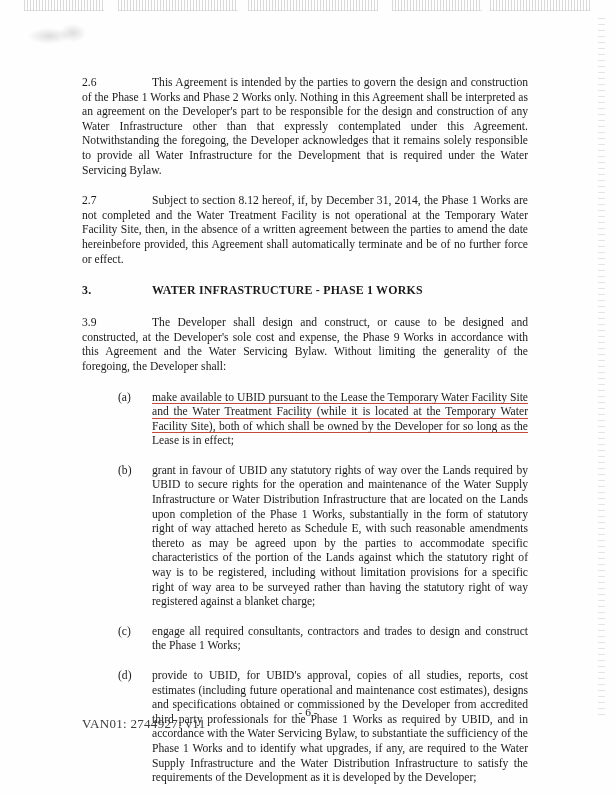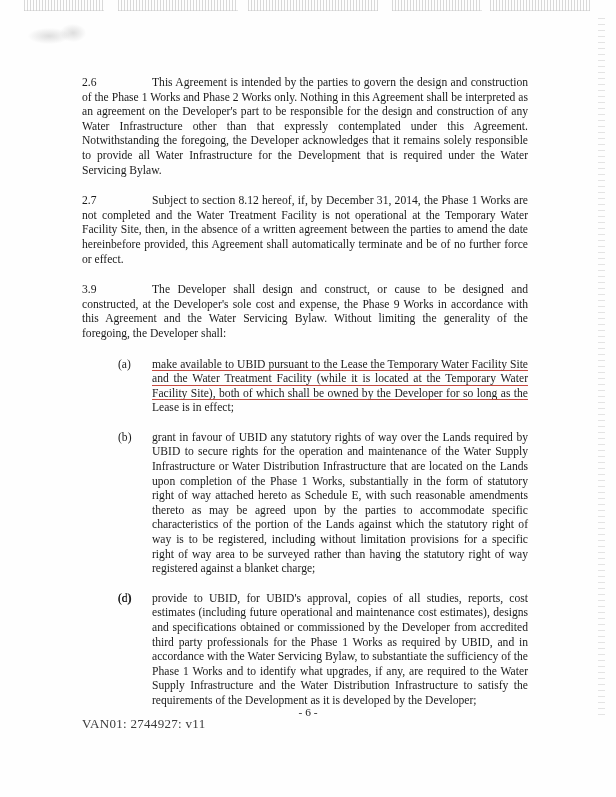--- a/index.html
+++ b/index.html
@@ -165,20 +165,23 @@
   <div class="body">
 
     <p class="para">
       <span class="num">2.6</span><span>This Agreement is intended by the parties to govern the design and construction of the Phase 1 Works and Phase 2 Works only. Nothing in this Agreement shall be interpreted as an agreement on the Developer's part to be responsible for the design and construction of any Water Infrastructure other than that expressly contemplated under this Agreement. Notwithstanding the foregoing, the Developer acknowledges that it remains solely responsible to provide all Water Infrastructure for the Development that is required under the Water Servicing Bylaw.</span>
     </p>
 
     <p class="para">
       <span class="num">2.7</span><span>Subject to section 8.12 hereof, if, by December 31, 2014, the Phase 1 Works are not completed and the Water Treatment Facility is not operational at the Temporary Water Facility Site, then, in the absence of a written agreement between the parties to amend the date hereinbefore provided, this Agreement shall automatically terminate and be of no further force or effect.</span>
     </p>
 
+    <p class="heading">
+      <span class="num">3.</span><span>WATER INFRASTRUCTURE - PHASE 1 WORKS</span>
+    </p>
 
     <p class="para">
       <span class="num">3.9</span><span>The Developer shall design and construct, or cause to be designed and constructed, at the Developer's sole cost and expense, the Phase 9 Works in accordance with this Agreement and the Water Servicing Bylaw.  Without limiting the generality of the foregoing, the Developer shall:</span>
     </p>
 
     <div class="item">
       <span class="label">(a)</span>
       <span>make available to UBID pursuant to the Lease the Temporary Water Facility Site and the Water Treatment Facility (while it is located at the Temporary Water Facility Site), both of which shall be owned by the Developer for so long as the Lease is in effect;</span>
       <span class="redlines">
         <u style="top:12.6px;"></u>
@@ -187,20 +190,21 @@
       </span>
     </div>
 
     <div class="item">
       <span class="label">(b)</span>
       <span>grant in favour of UBID any statutory rights of way over the Lands required by UBID to secure rights for the operation and maintenance of the Water Supply Infrastructure or Water Distribution Infrastructure that are located on the Lands upon completion of the Phase 1 Works, substantially in the form of statutory right of way attached hereto as Schedule E, with such reasonable amendments thereto as may be agreed upon by the parties to accommodate specific characteristics of the portion of the Lands against which the statutory right of way is to be registered, including without limitation provisions for a specific right of way area to be surveyed rather than having the statutory right of way registered against a blanket charge;</span>
     </div>
 
     <div class="item">
       <span class="label">(c)</span>
+      <span>engage all required consultants, contractors and trades to design and construct the Phase 1 Works;</span>
     </div>
 
     <div class="item">
       <span class="label">(d)</span>
       <span>provide to UBID, for UBID's approval, copies of all studies, reports, cost estimates (including future operational and maintenance cost estimates), designs and specifications obtained or commissioned by the Developer from accredited third party professionals for the Phase 1 Works as required by UBID, and in accordance with the Water Servicing Bylaw, to substantiate the sufficiency of the Phase 1 Works and to identify what upgrades, if any, are required to the Water Supply Infrastructure and the Water Distribution Infrastructure to satisfy the requirements of the Development as it is developed by the Developer;</span>
     </div>
 
   </div>
 
   <div class="footer-id">VAN01: 2744927: v11</div>

